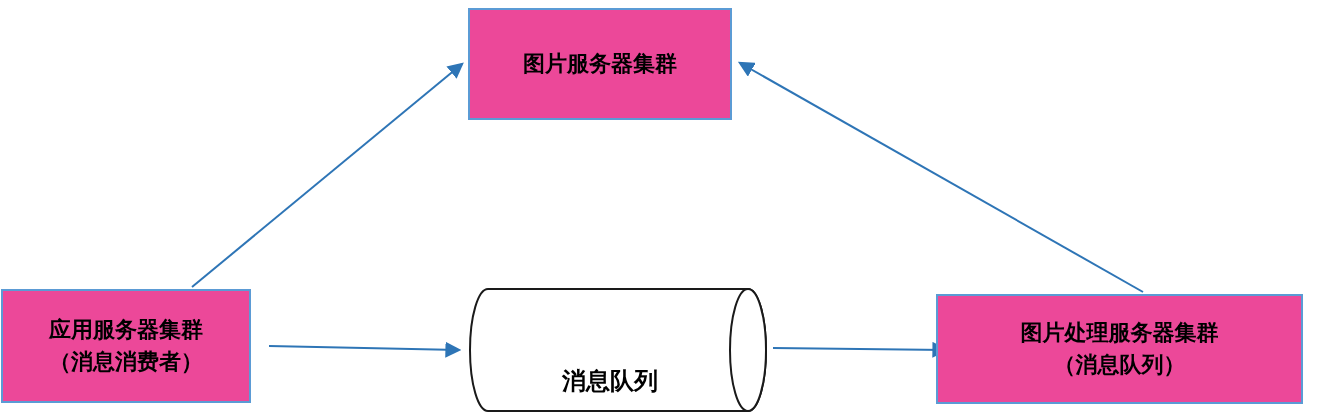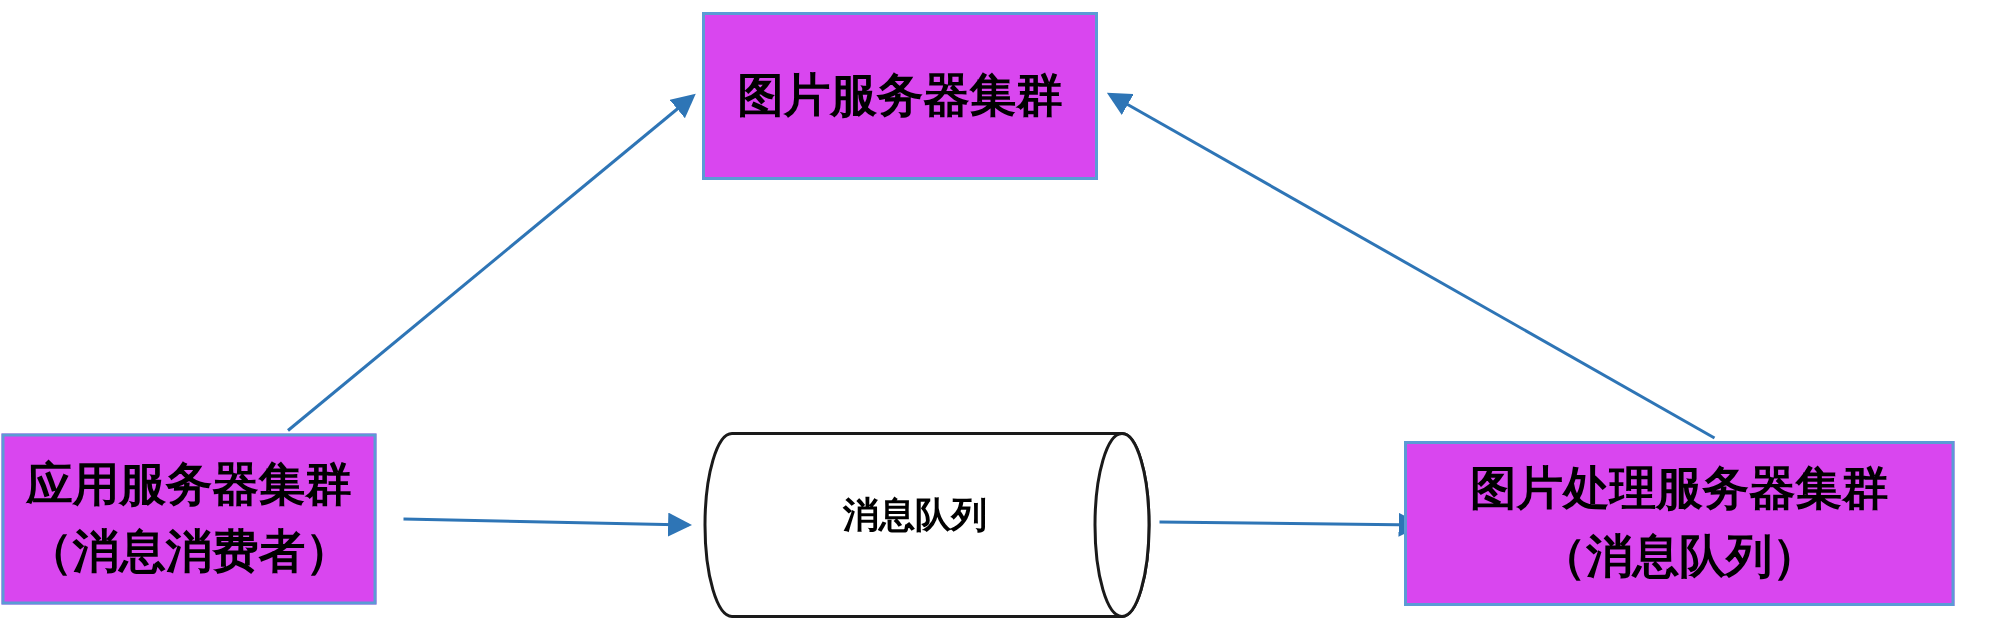--- a/index.html
+++ b/index.html
@@ -19,29 +19,29 @@
     position: absolute;
     left: 0;
     top: 0;
     width: 1326px;
     height: 414px;
   }
   .node-box {
     position: absolute;
     box-sizing: border-box;
     border: 2px solid var(--box-border, #5B9BD5);
-    background: #d946ef;
+    background: #ec4899;
     display: flex;
     flex-direction: column;
     align-items: center;
     justify-content: center;
     text-align: center;
     color: var(--text-color, #000000);
     font-weight: bold;
-    font-size: 31px;
+    font-size: 22px;
     line-height: 1.45;
   }
   .node-top {
     left: 468px;
     top: 8px;
     width: 264px;
     height: 112px;
   }
   .node-left {
     left: 1px;
@@ -55,21 +55,21 @@
     width: 367px;
     height: 110px;
   }
   .cylinder-label {
     position: absolute;
     left: 488px;
     top: 289px;
     width: 244px;
     height: 108px;
     display: flex;
-    align-items: center;
+    align-items: flex-end;
     justify-content: center;
     color: var(--text-color, #000000);
     font-weight: bold;
     font-size: 24px;
     pointer-events: none;
     font-family: Liberation Serif, serif;
   }
   .arrow-line {
     stroke: var(--arrow-color, #2E75B6);
     stroke-width: 2;

